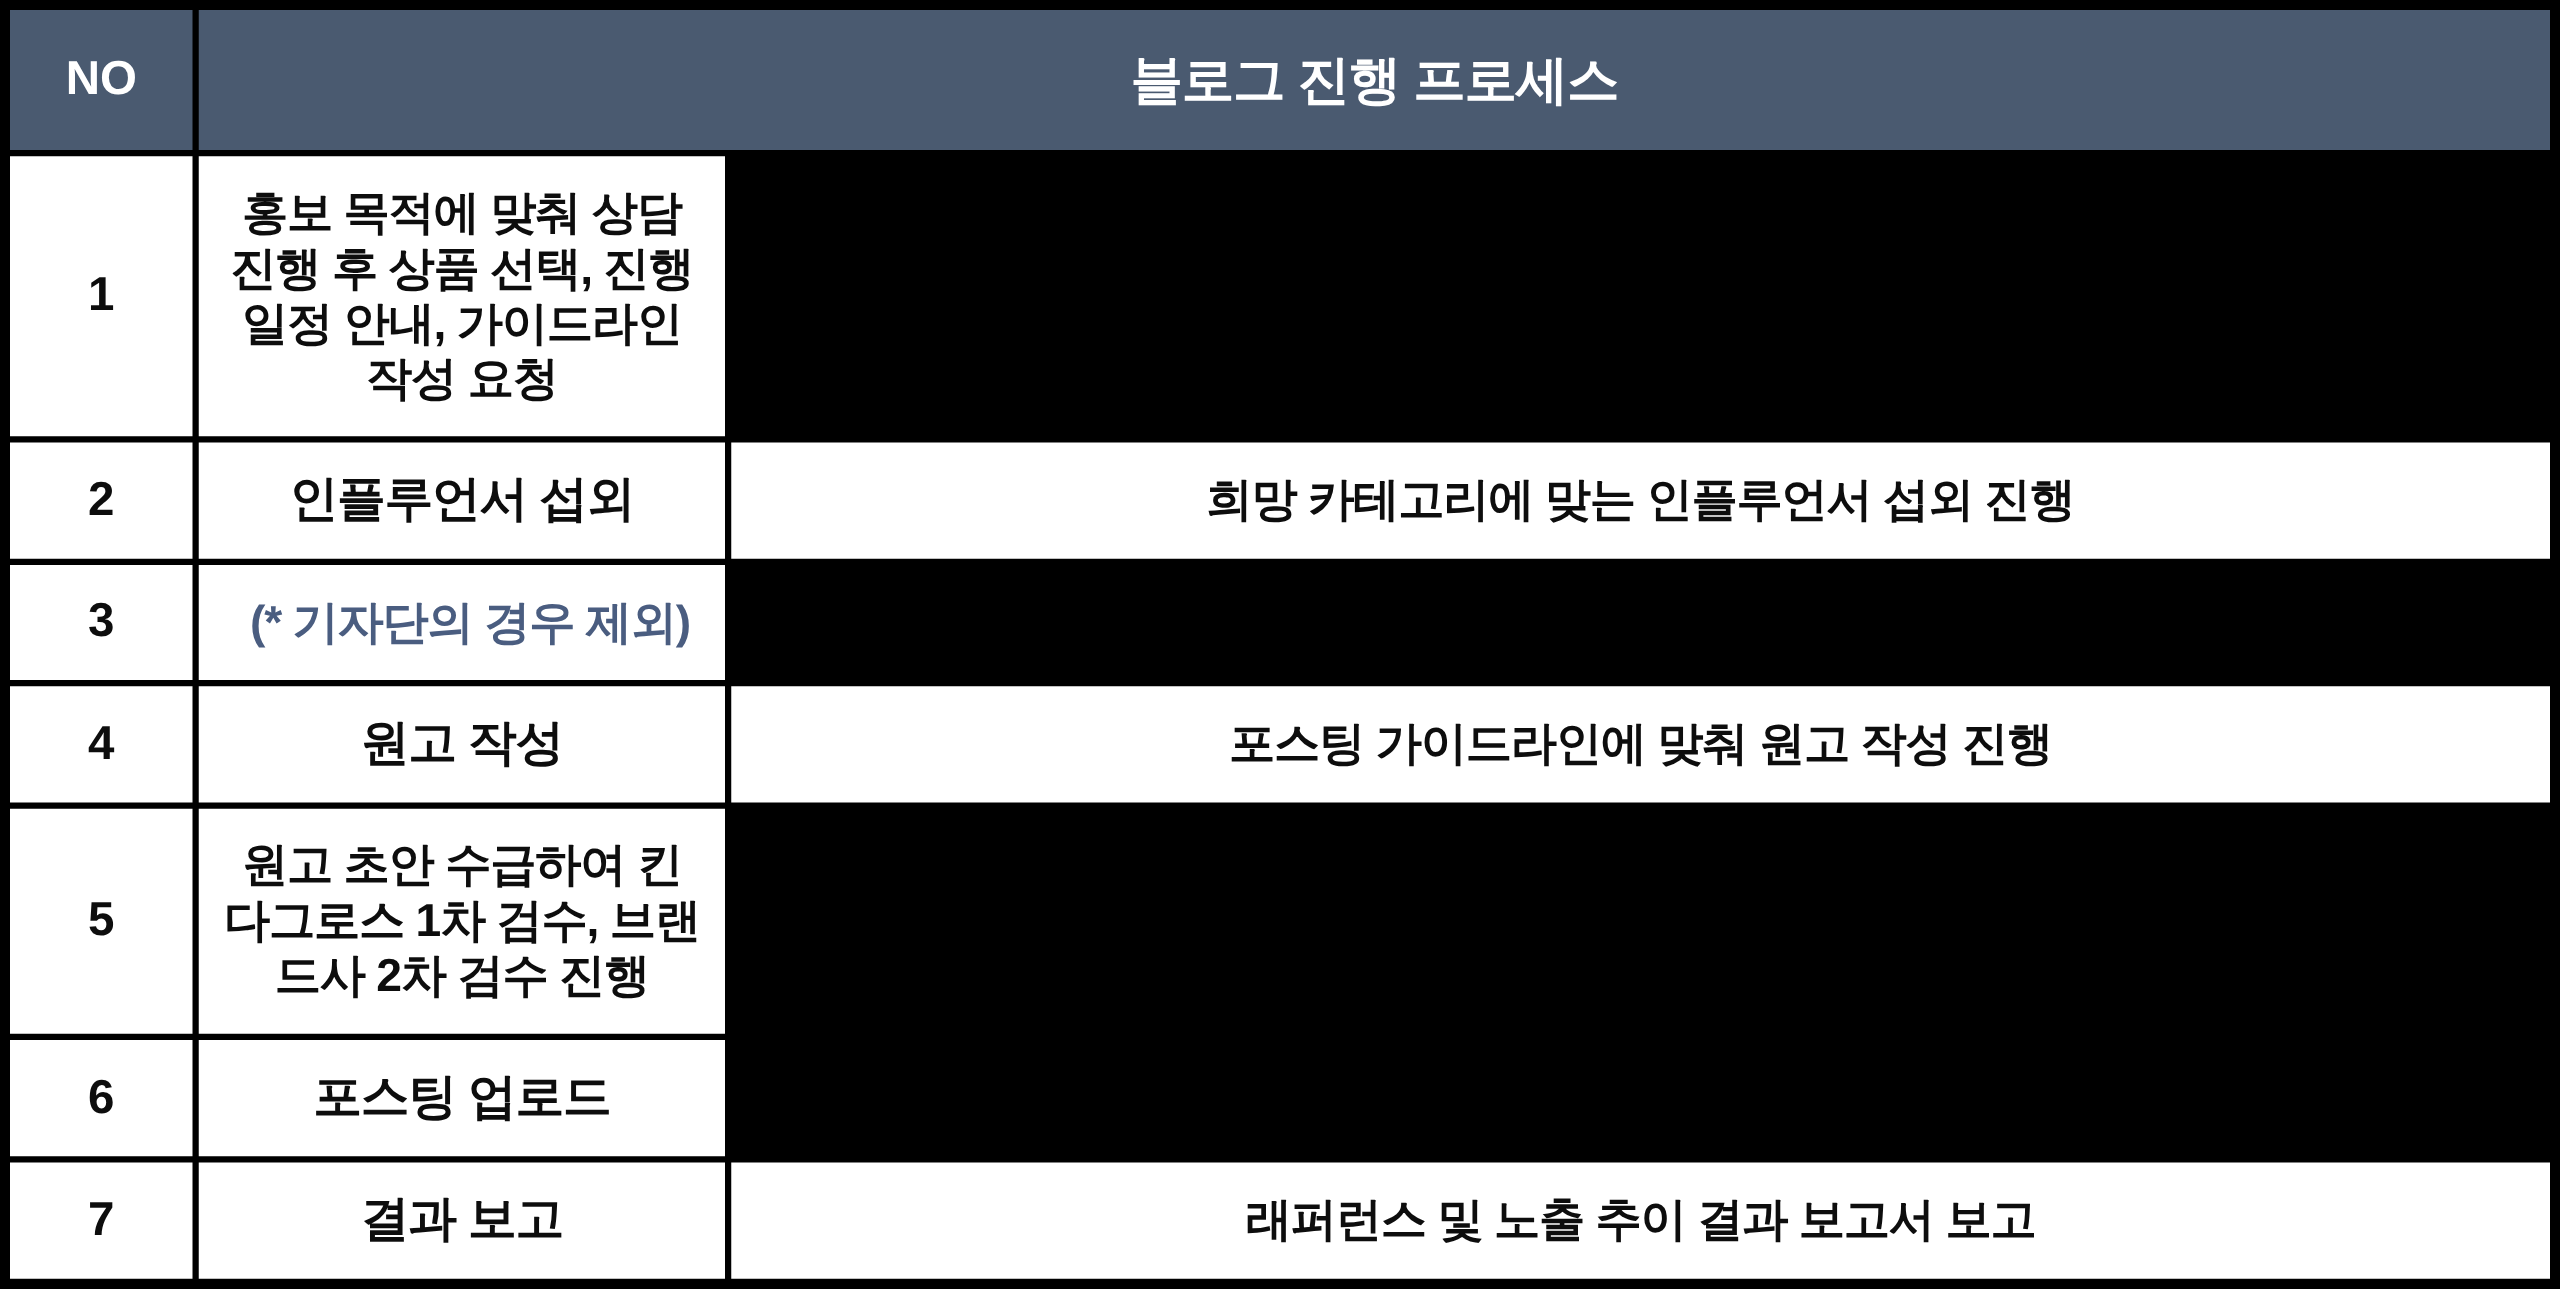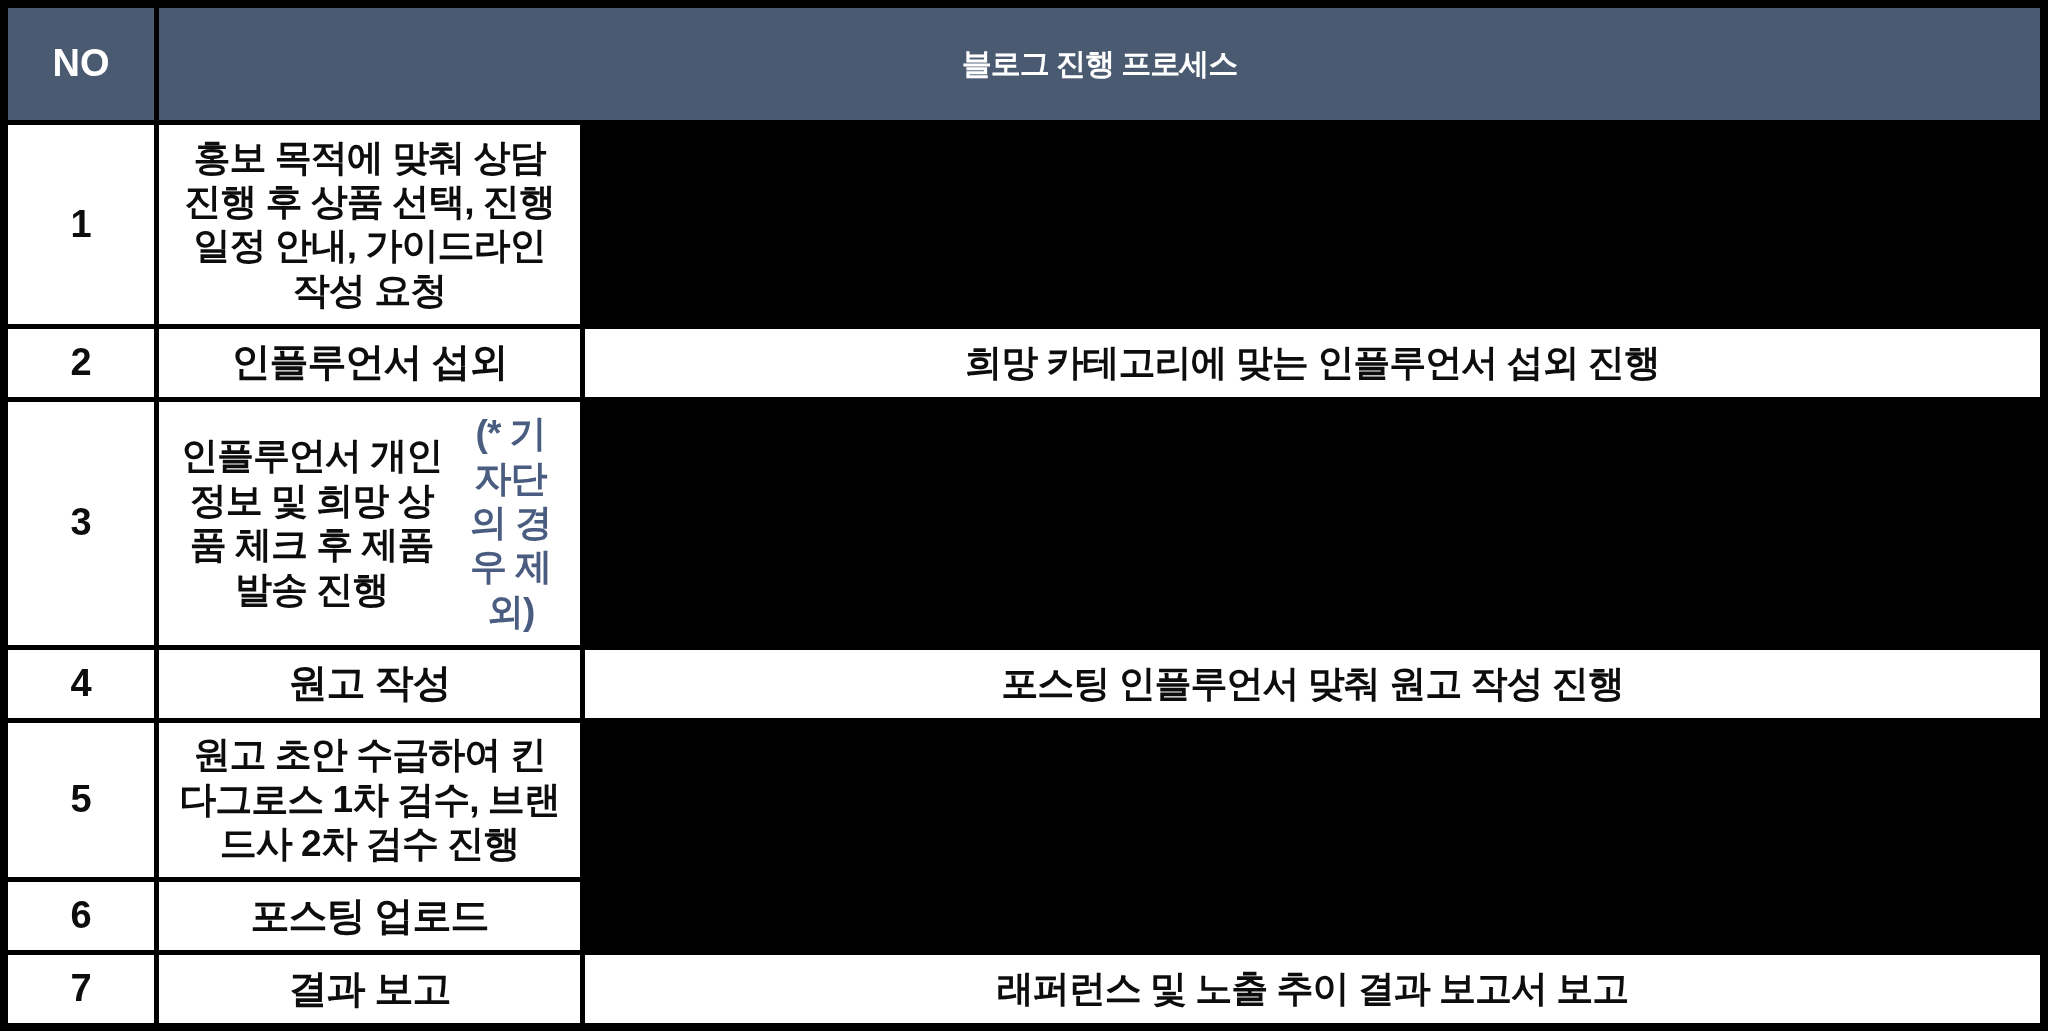--- a/index.html
+++ b/index.html
@@ -35,21 +35,21 @@
     font-weight:bold;
     letter-spacing:-1px;
     line-height:1.2;
     padding:0 18px;
   }
   .t-header .cell{
     background:var(--header-bg);
     color:var(--header-text);
   }
   .cell.no-head{font-size:38px;letter-spacing:0;}
-  .cell.title{font-size:30px;}
+  .cell.title{font-size:42px;}
   .cell.no{font-size:38px;letter-spacing:0;}
   .cell.step{font-size:39px;}
   .cell.desc{font-size:37px;}
   .desc-note{color:var(--note-text);text-align:center;}
   .desc-note:not(:empty){margin-left:13px;}
 </style>
 </head>
 <body>
 
 <div class="process-table">
@@ -71,30 +71,29 @@
     <div class="cell step">인플루언서 섭외</div>
     <div class="cell desc">
         <span>희망 카테고리에 맞는 인플루언서 섭외 진행</span>
         <span class="desc-note"></span>
       </div>
   </div>
 
   <div class="t-row">
     <div class="cell no">3</div>
     <div class="cell desc">
-        <span>인플루언서 개인 정보 및 희망 상품 체크 후 제품 발송 진행</span>
         <span class="desc-note">(* 기자단의 경우 제외)</span>
       </div>
   </div>
 
   <div class="t-row">
     <div class="cell no">4</div>
     <div class="cell step">원고 작성</div>
     <div class="cell desc">
-        <span>포스팅 인플루언서 맞춰 원고 작성 진행</span>
+        <span>포스팅 가이드라인에 맞춰 원고 작성 진행</span>
         <span class="desc-note"></span>
       </div>
   </div>
 
   <div class="t-row">
     <div class="cell no">5</div>
     <div class="cell desc">
         <span>원고 초안 수급하여 킨다그로스 1차 검수, 브랜드사 2차 검수 진행</span>
         <span class="desc-note"></span>
       </div>

